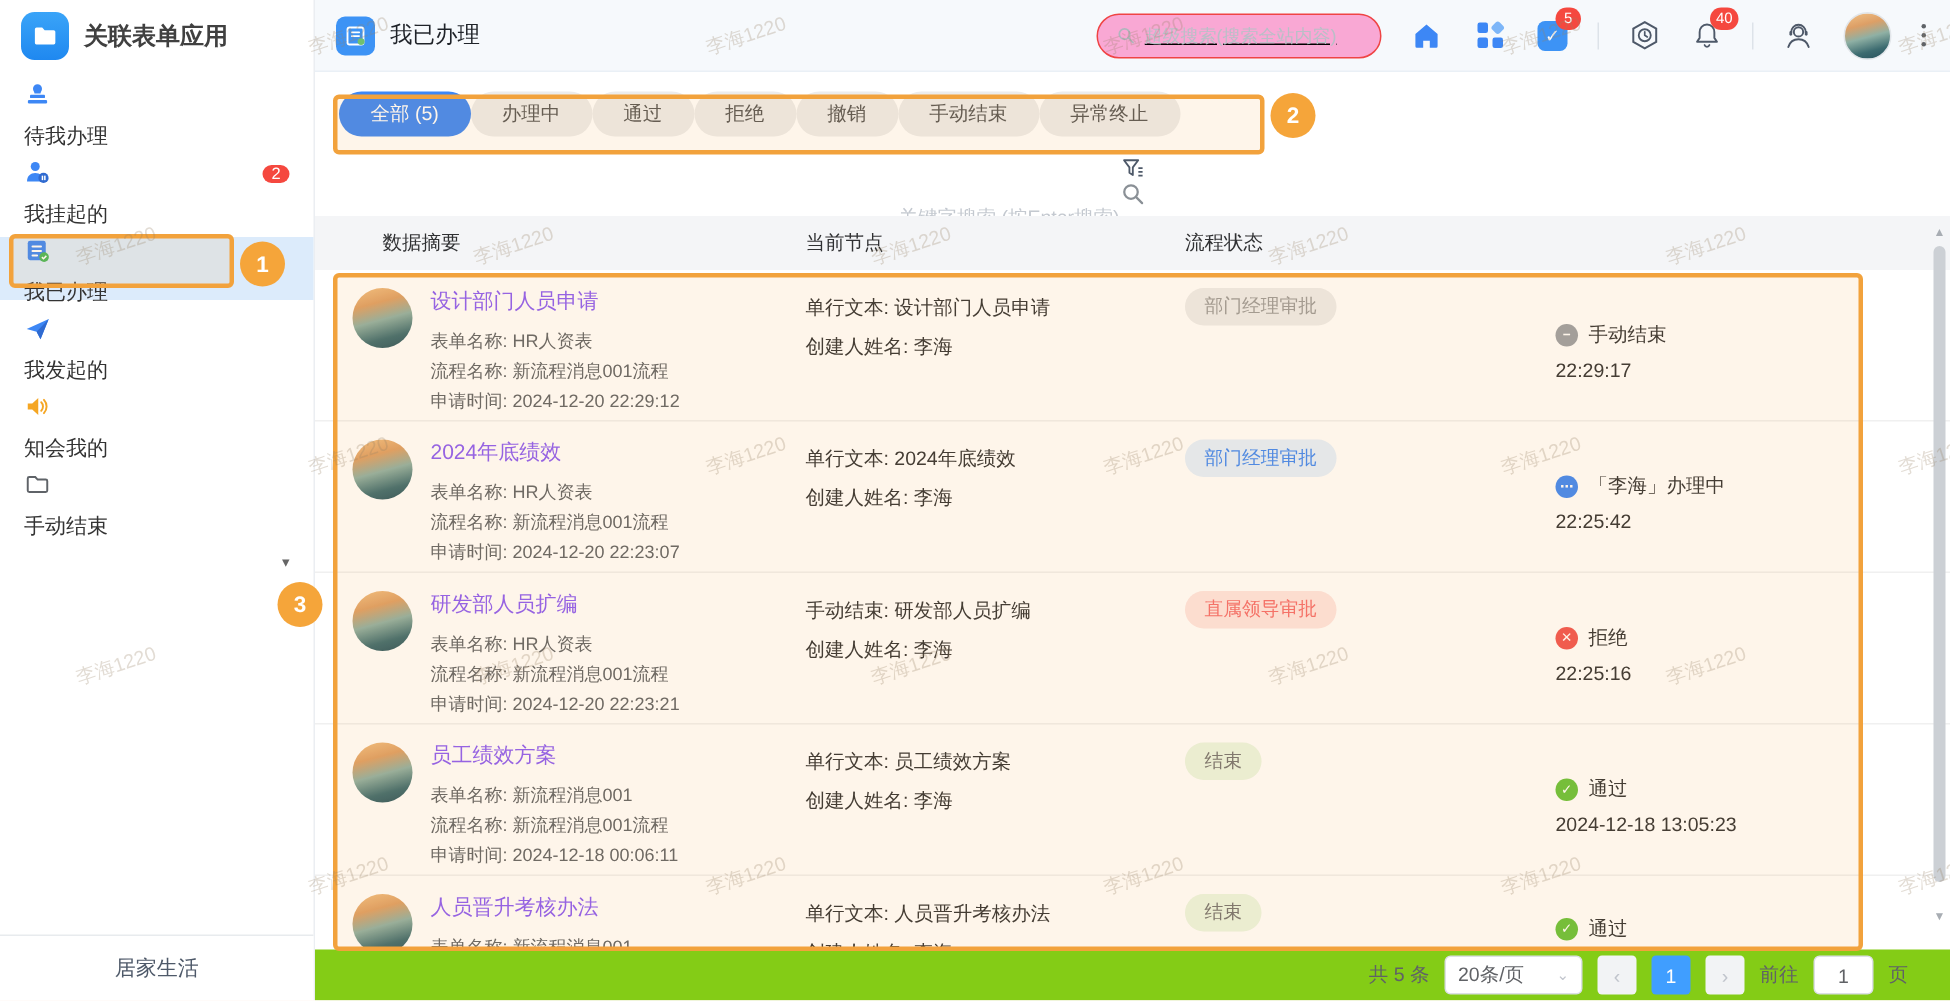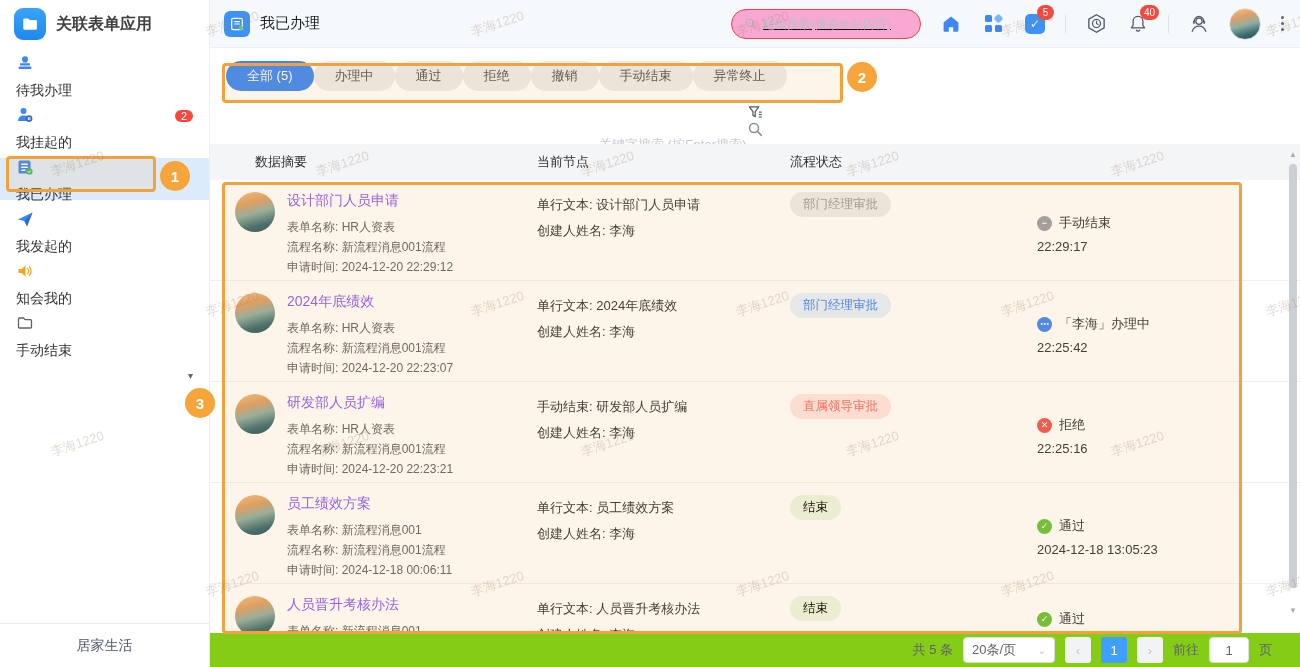--- a/index.html
+++ b/index.html
@@ -68,21 +68,21 @@
   .rc1 { display:flex; gap:12px; }
   .row-avatar { width:40px; height:40px; border-radius:50%; flex:0 0 auto; background:linear-gradient(165deg,#f2c286 0%,#dd9f66 28%,#8fb0a4 52%,#3c6b70 78%,#27505c 100%); }
   .row-title { font-size:14px; color:#8b5cf6; margin-bottom:7px; }
   .row-meta { font-size:12px; color:#5f6368; line-height:20px; white-space:nowrap; }
   .rc2 { padding-left:20px; font-size:13px; color:#303133; line-height:26px; }
   .rc3 { padding-left:20px; }
   .node-badge { display:inline-block; padding:4px 13px; border-radius:13px; font-size:12.5px; white-space:nowrap; }
   .node-badge.gray { background:#ececec; color:#9a9a9a; }
   .node-badge.blue { background:#e3f0fd; color:#3d87f5; }
   .node-badge.red  { background:#fde4e1; color:#f56c6c; }
-  .node-badge.green{ background:#eaf6e2; color:#000000; }
+  .node-badge.green{ background:#eaf6e2; color:#737373; }
   .rc4 { padding-left:20px; padding-top:22px; font-size:13px; color:#303133; }
   .status-line { display:flex; align-items:center; gap:7px; }
   .status-dot { width:15px; height:15px; border-radius:50%; display:flex; align-items:center; justify-content:center; color:#fff; font-size:9px; flex:0 0 auto; }
   .status-dot.gray { background:#9a9fa6; } .status-dot.gray::after { content:"−"; font-weight:bold; }
   .status-dot.blue { background:#3d87f5; } .status-dot.blue::after { content:"⋯"; font-weight:bold; }
   .status-dot.red  { background:#f05450; } .status-dot.red::after  { content:"✕"; }
   .status-dot.green{ background:#67c23a; } .status-dot.green::after{ content:"✓"; font-weight:bold; }
   .status-time { margin-top:7px; }
 
   

